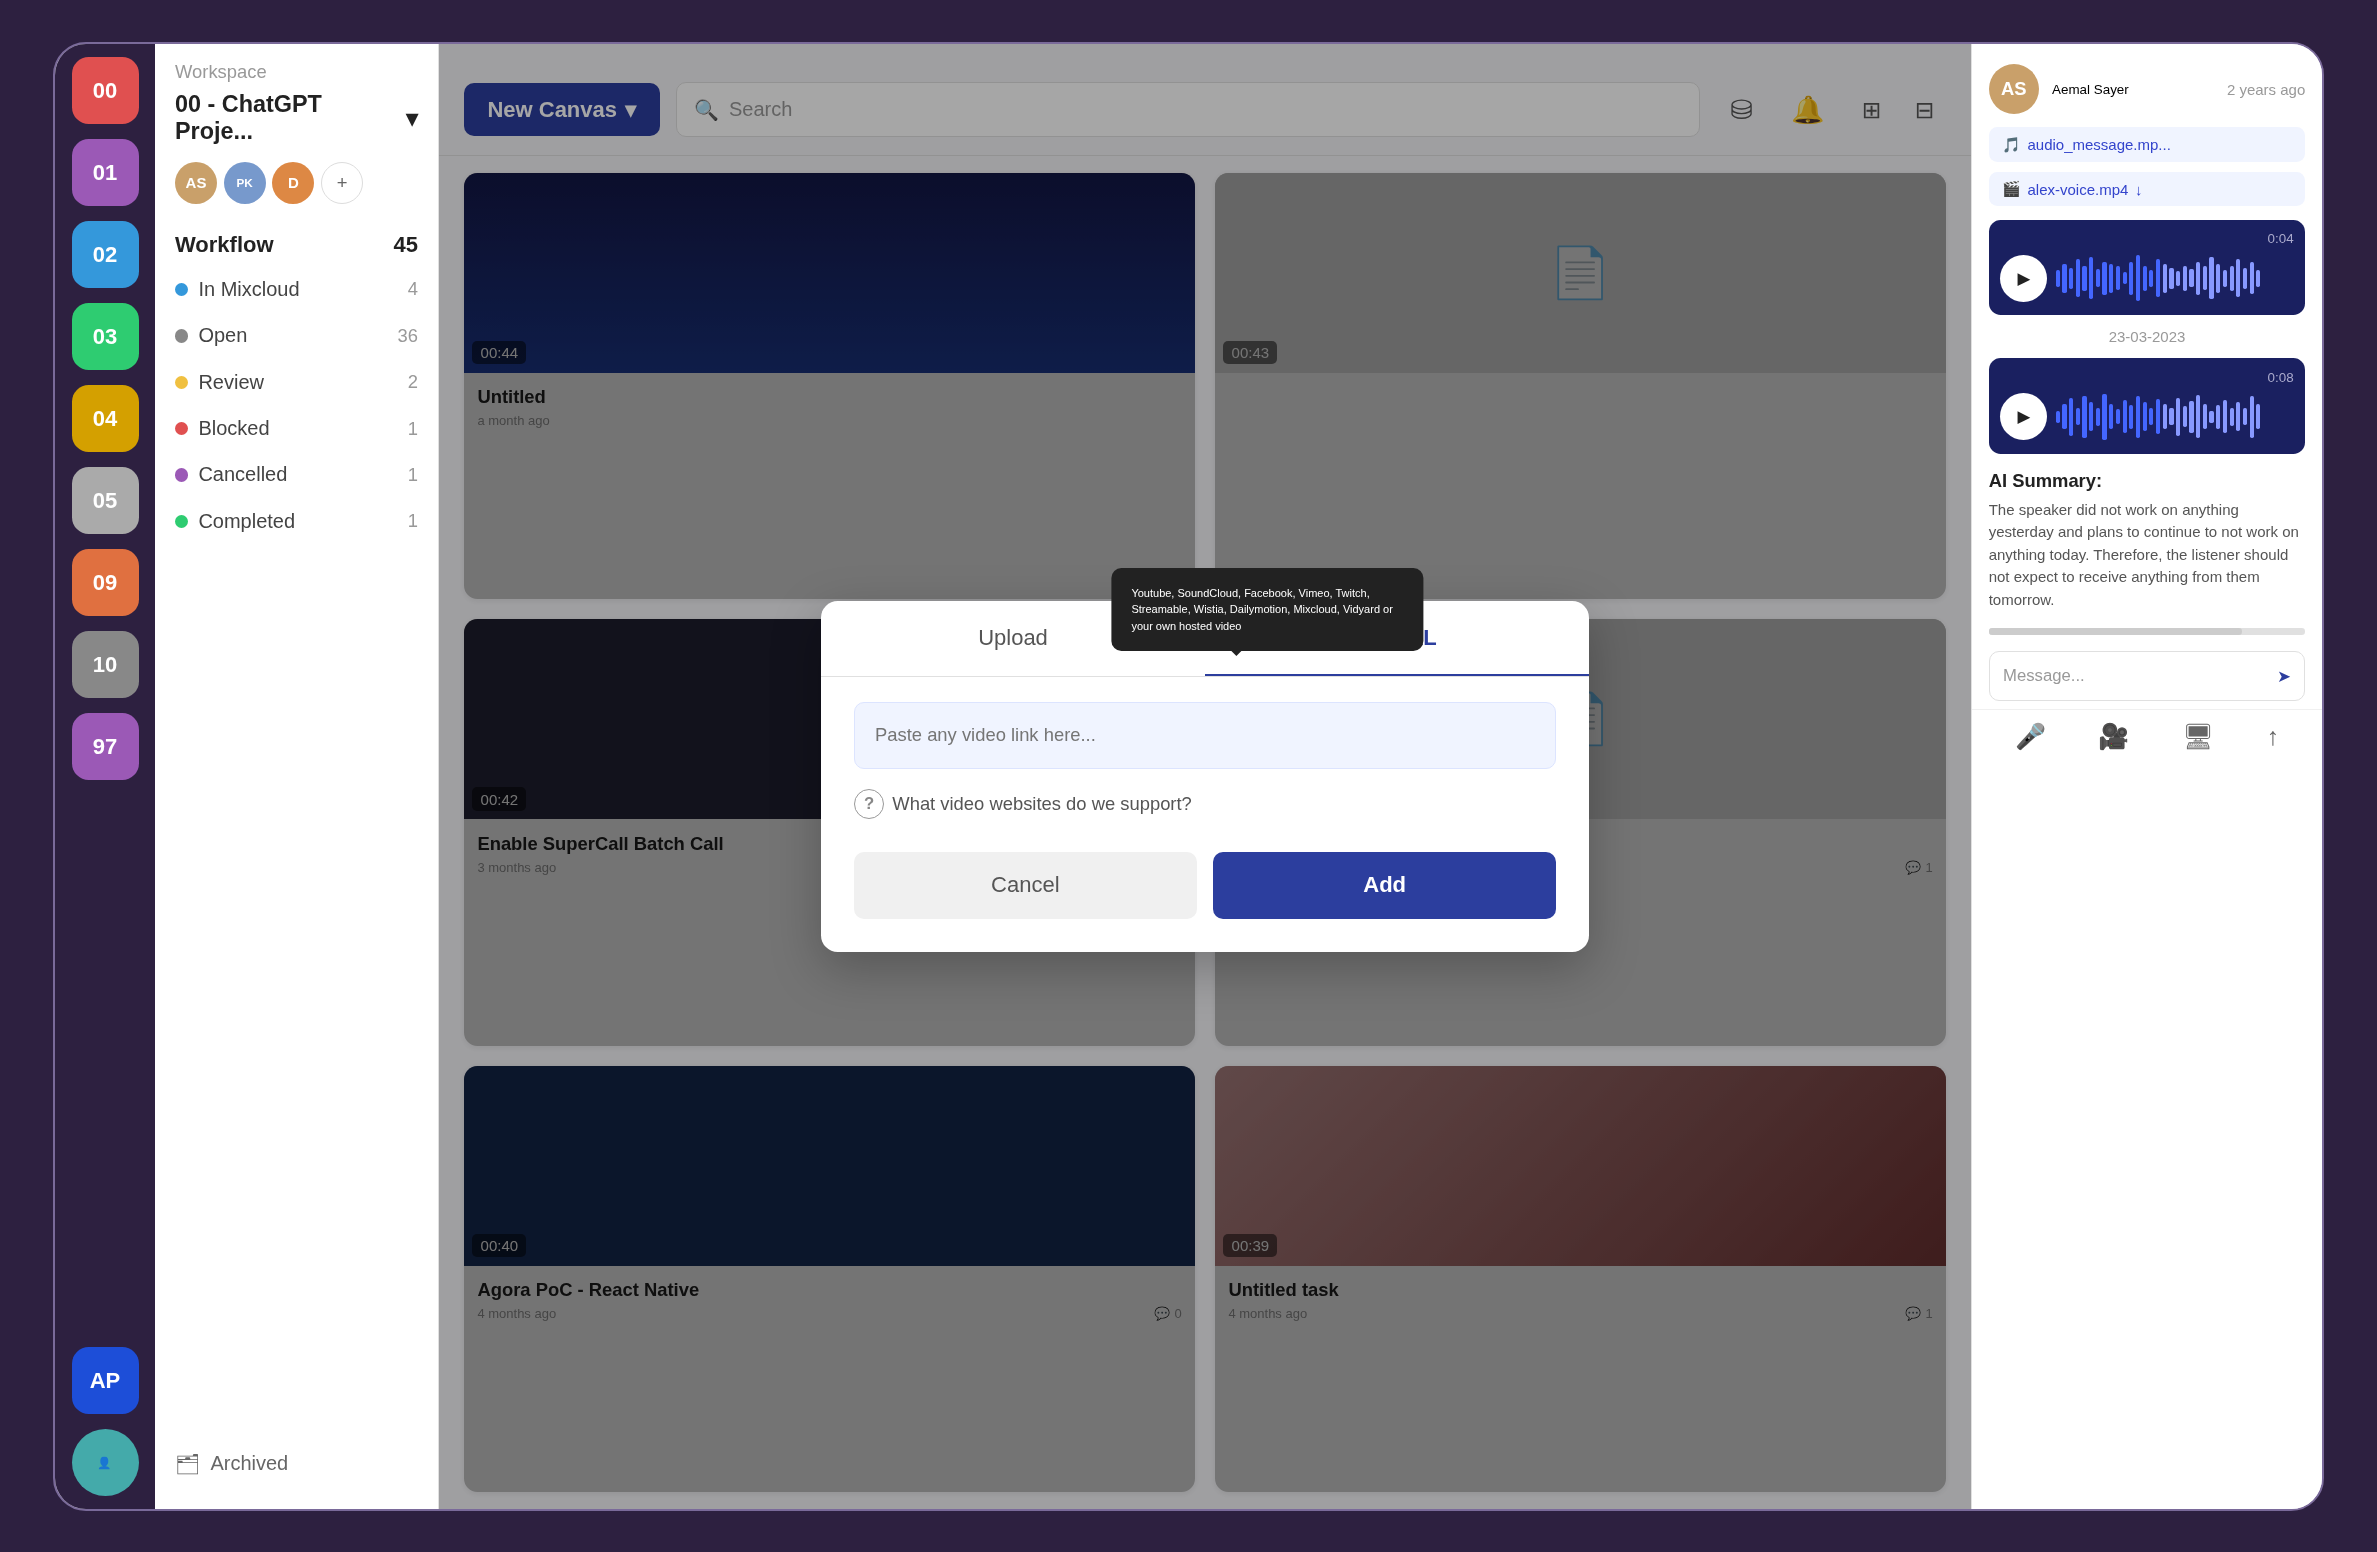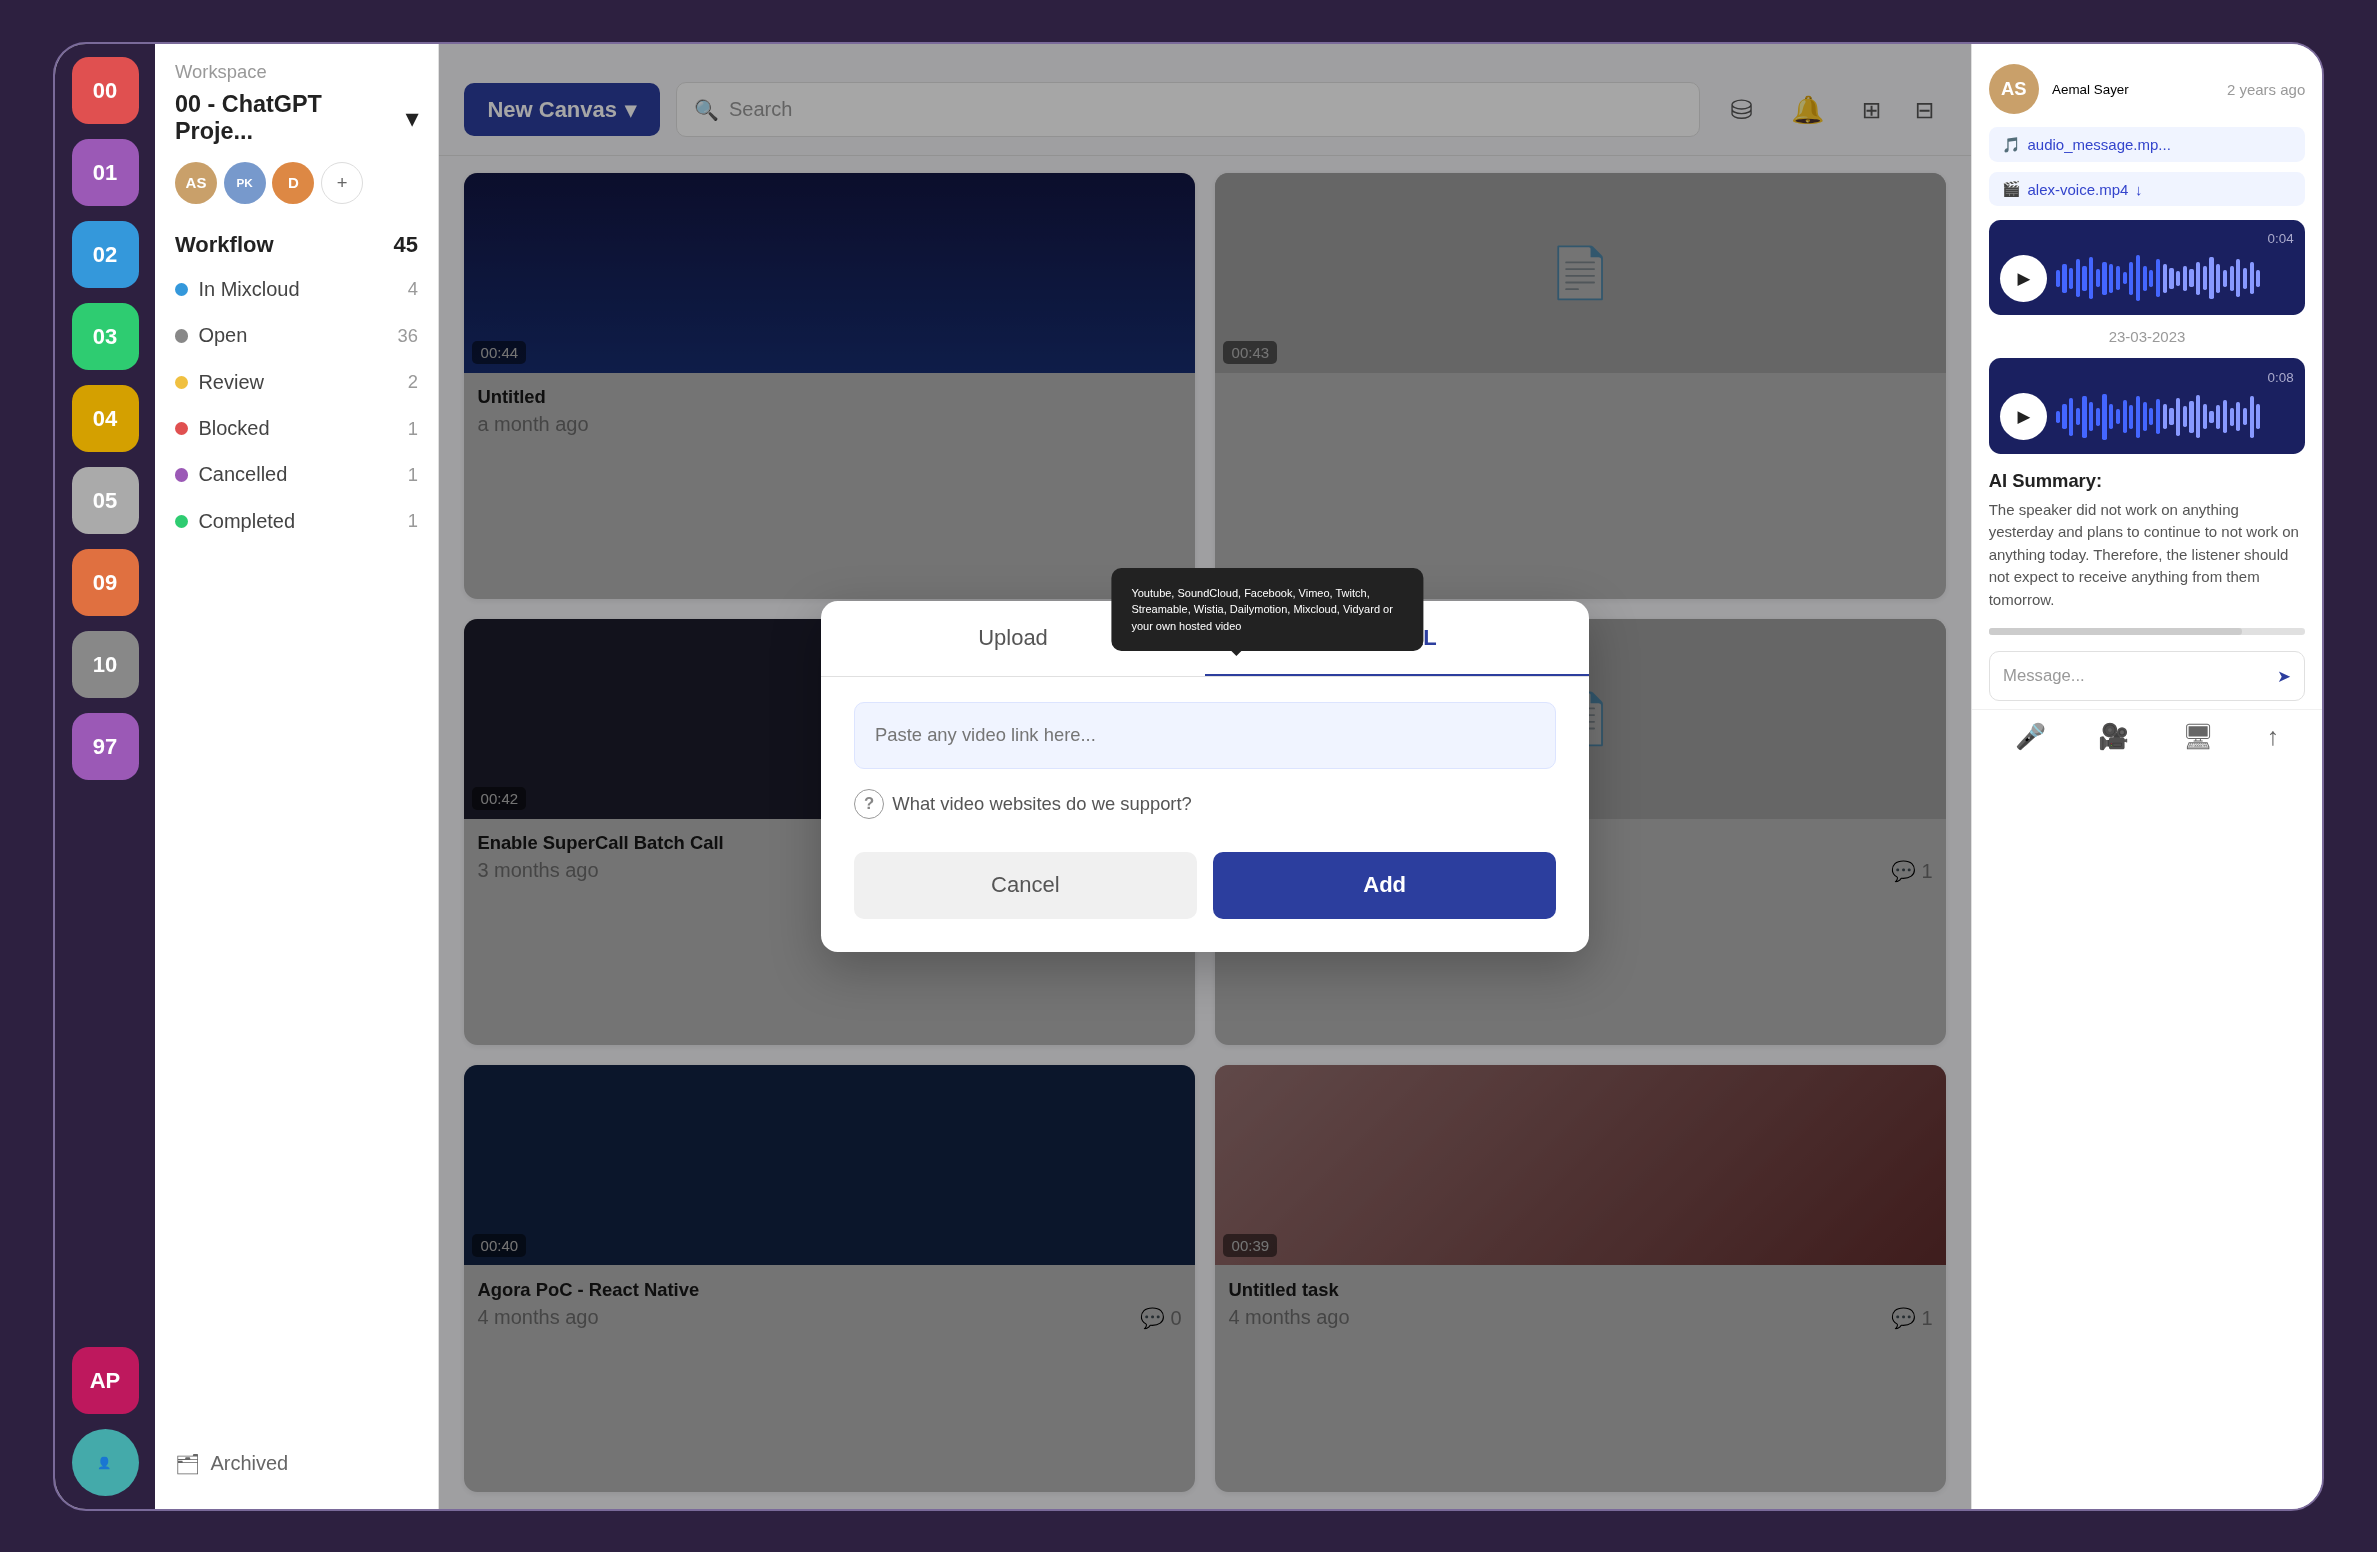--- a/index.html
+++ b/index.html
@@ -248,21 +248,21 @@
     .video-info {
       padding: 13.4px;
     }
     .video-title {
       font-size: 18.4px;
       font-weight: 600;
       color: #222;
       margin-bottom: 5px;
     }
     .video-meta {
-      font-size: 20px;
+      font-size: 13px;
       color: #999;
       display: flex;
       align-items: center;
       justify-content: space-between;
     }
     
     .right-panel {
       width: 351px;
       background: white;
       border-left: 0.8px solid #e0e0e0;
@@ -526,21 +526,21 @@
   <div class="icon-rail">
     <div class="rail-icon" style="background:#e05050">00</div>
     <div class="rail-icon" style="background:#9b59b6">01</div>
     <div class="rail-icon" style="background:#3498db">02</div>
     <div class="rail-icon" style="background:#2ecc71">03</div>
     <div class="rail-icon" style="background:#d4a000">04</div>
     <div class="rail-icon" style="background:#aaaaaa">05</div>
     <div class="rail-icon" style="background:#e07040">09</div>
     <div class="rail-icon" style="background:#888888">10</div>
     <div class="rail-icon" style="background:#9b59b6">97</div>
-    <div class="rail-icon" style="background:#be185d; margin-top: auto;">AP</div>
+    <div class="rail-icon" style="background:#1d4ed8; margin-top: auto;">AP</div>
     <div class="rail-icon" style="background:#44aaaa; width:67px; height:67px; border-radius: 50%;">
       <span style="font-size:11.7px;">👤</span>
     </div>
   </div>
 
   <div class="sidebar">
     <div class="sidebar-workspace">Workspace</div>
     <div class="sidebar-project">
       <span>00 - ChatGPT Proje...</span>
       <span>▾</span>

